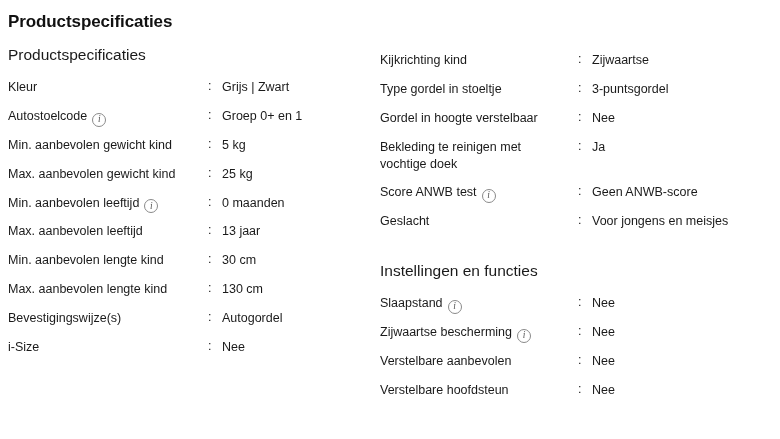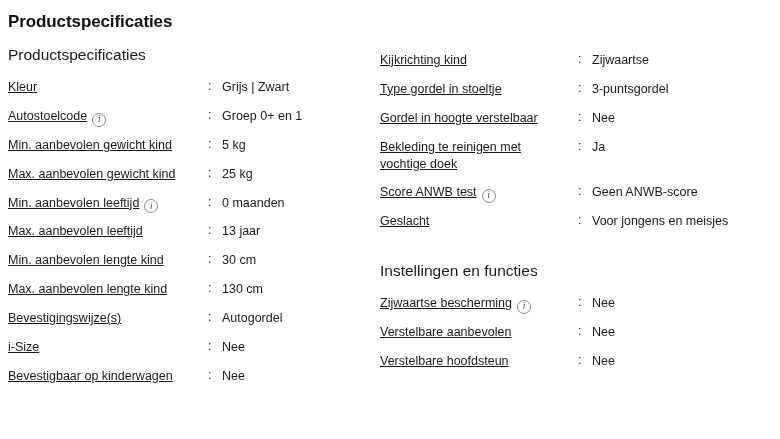--- a/index.html
+++ b/index.html
@@ -95,21 +95,20 @@
     color: #555555;
     line-height: 1;
     margin-left: 5px;
     position: relative;
     top: 2px;
     cursor: pointer;
     box-sizing: border-box;
   }
   .label-wrap {
     display: inline;
-    text-decoration: underline;
   }
   .section-gap {
     height: 26px;
   }
 </style>
 </head>
 <body>
 
 <div class="page">
 
@@ -164,25 +163,20 @@
             <tr class="spec-row">
               <td class="spec-label"><span class="label-wrap">Bevestigingswijze(s)</span></td>
               <td class="spec-sep">:</td>
               <td class="spec-value">Autogordel</td>
             </tr>
             <tr class="spec-row">
               <td class="spec-label"><span class="label-wrap">i-Size</span></td>
               <td class="spec-sep">:</td>
               <td class="spec-value">Nee</td>
             </tr>
-            <tr class="spec-row">
-              <td class="spec-label"><span class="label-wrap">Bevestigbaar op kinderwagen</span></td>
-              <td class="spec-sep">:</td>
-              <td class="spec-value">Nee</td>
-            </tr>
           </tbody>
       </table>
     </div>
 
     <div class="col-right">
       <table class="spec-table">
         <tbody id="right-top-body">
             <tr class="spec-row">
               <td class="spec-label"><span class="label-wrap">Kijkrichting kind</span></td>
               <td class="spec-sep">:</td>
@@ -215,20 +209,25 @@
             </tr>
           </tbody>
       </table>
 
       <div class="section-gap"></div>
 
       <div class="section-heading">Instellingen en functies</div>
       <table class="spec-table">
         <tbody id="right-bottom-body">
             <tr class="spec-row">
+              <td class="spec-label"><span class="label-wrap">Slaapstand</span><span class="info-icon">i</span></td>
+              <td class="spec-sep">:</td>
+              <td class="spec-value">Nee</td>
+            </tr>
+            <tr class="spec-row">
               <td class="spec-label"><span class="label-wrap">Zijwaartse bescherming</span><span class="info-icon">i</span></td>
               <td class="spec-sep">:</td>
               <td class="spec-value">Nee</td>
             </tr>
             <tr class="spec-row">
               <td class="spec-label"><span class="label-wrap">Verstelbare aanbevolen</span></td>
               <td class="spec-sep">:</td>
               <td class="spec-value">Nee</td>
             </tr>
             <tr class="spec-row">

